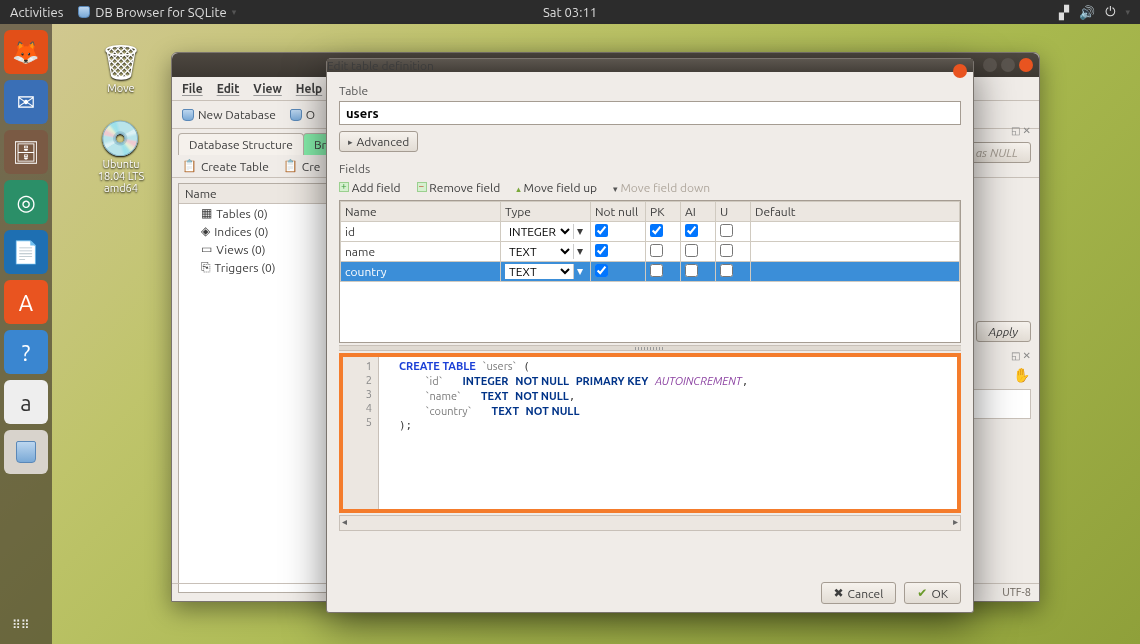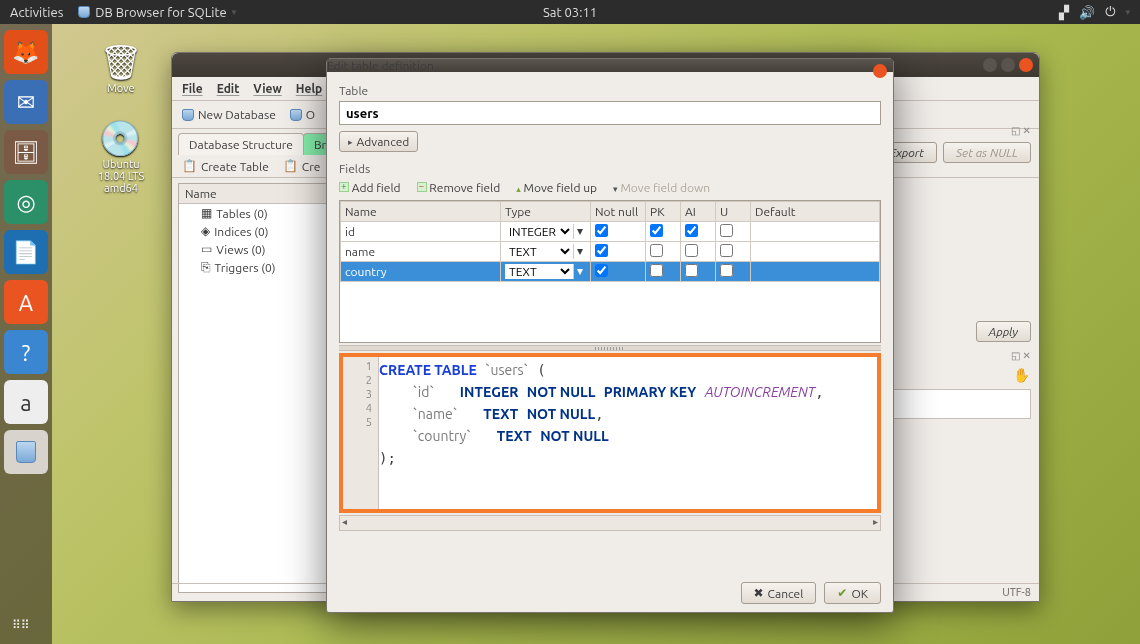--- a/index.html
+++ b/index.html
@@ -31,21 +31,21 @@
 .tab.active { background:#f5f1ec;}
 .toolbar2 { padding:4px 10px; display:flex; gap:14px; align-items:center; border-bottom:1px solid #c8c0b8;}
 .tree-panel { position:absolute; left:6px; top:130px; width:150px; bottom:8px; border:1px solid #b5ada4; background:#fff;}
 .tree-panel .hdr { background:#ece7e1; padding:3px 6px; border-bottom:1px solid #c8c0b8;}
 .tree-panel .row { padding:2px 6px 2px 22px; display:flex; align-items:center; gap:4px;}
 .right-pane { position:absolute; right:8px; top:72px; width:170px;}
 .btnrow { display:flex; gap:6px; justify-content:flex-end; margin-bottom:8px;font-style:italic;}
 .btn { border:1px solid #a59c92; background:linear-gradient(#f6f2ed,#e2dcd4); padding:3px 12px; border-radius:3px; display:inline-flex; align-items:center; gap:4px;}
 .btn.disabled { color:#a0988e;}
 .statusbar { position:absolute; bottom:0; left:0; right:0; height:18px; border-top:1px solid #c8c0b8; font-size:11px; color:#6b645c; text-align:right; padding:2px 8px;}
-.dialog { position:absolute; left:326px; top:58px; width:568px; height:555px; background:#f0ece8; border:1px solid #7a746e; box-shadow:0 12px 40px rgba(0,0,0,0.5); border-radius:5px 5px 3px 3px;}
+.dialog { position:absolute; left:326px; top:58px; width:648px; height:555px; background:#f0ece8; border:1px solid #7a746e; box-shadow:0 12px 40px rgba(0,0,0,0.5); border-radius:5px 5px 3px 3px;}
 .dialog .titlebar { background:linear-gradient(#5c564f,#443f39);}
 .dialog .close-d { position:absolute; right:6px; top:5px; width:14px; height:14px; border-radius:50%; background:#e95420;}
 .dlg-body { padding:8px 12px;}
 .sect-label { font-size:12px; color:#555; margin:4px 0;}
 .txt-input { width:100%; padding:4px 6px; border:1px solid #a59c92; background:#fff; font-weight:bold; font-size:13px;}
 .adv-btn { margin-top:6px; display:inline-flex; align-items:center; gap:4px; border:1px solid #a59c92; background:linear-gradient(#f6f2ed,#e2dcd4); padding:3px 8px; border-radius:3px;}
 .field-toolbar { display:flex; gap:16px; align-items:center; margin:6px 0; font-size:12px;}
 .field-toolbar .disabled { color:#b0a89e;}
 .grid { border:1px solid #a59c92; background:#fff;}
 .grid table { width:100%; border-collapse:collapse; table-layout:fixed;}
@@ -55,21 +55,21 @@
 .type-cell { display:flex;}
 .type-cell select { flex:1; border:none; background:#fff; font-size:12px;}
 .grid .sel .type-cell select { background:#fff; color:#000;}
 .cb { width:13px; height:13px;}
 .grid-space { height:60px;}
 .splitter { height:6px; background:#e0dad2; border-top:1px solid #c8c0b8; border-bottom:1px solid #c8c0b8; margin:2px 0; position:relative;}
 .splitter::after { content:""; position:absolute; left:50%; top:1px; width:30px; height:3px; margin-left:-15px; background:repeating-linear-gradient(90deg,#999 0 1px,transparent 1px 3px);}
 .sql-box { border:4px solid #f47c2c; background:#fff; display:flex; height:160px;}
 .gutter { background:#ece7e1; border-right:1px solid #c8c0b8; width:36px; color:#888; font-family:monospace; font-size:11px; text-align:right; padding:2px;}
 .gutter div { padding:0 4px; line-height:14px;}
-.code { font-family:monospace; font-size:14px; padding:2px 0; line-height:22px; white-space:pre;}
+.code { font-family:monospace; font-size:11px; padding:2px 20px; line-height:14px; white-space:pre;}
 .kw-blue { color:#1a3fd6; font-weight:bold;}
 .kw-grey { color:#7a7a7a;}
 .kw-purple { color:#8a3fa0;font-style:italic;}
 .kw-navy { color:#003388; font-weight:bold;}
 .hscroll { height:16px; border:1px solid #c8c0b8; background:#ece7e1; margin-top:2px; position:relative;}
 .hscroll::before { content:"◂"; position:absolute; left:2px; top:0; font-size:10px; color:#666;}
 .hscroll::after { content:"▸"; position:absolute; right:2px; top:0; font-size:10px; color:#666;}
 .dlg-footer { position:absolute; bottom:8px; right:12px; display:flex; gap:8px;}
 .box-ic { display:inline-block; width:10px; height:10px; border:1px solid #9bd08f; background:#d6f0d0; position:relative;}
 .box-ic.plus::after{content:"+"; position:absolute; left:1px; top:-3px; color:#3a9a3a; font-size:10px;}

